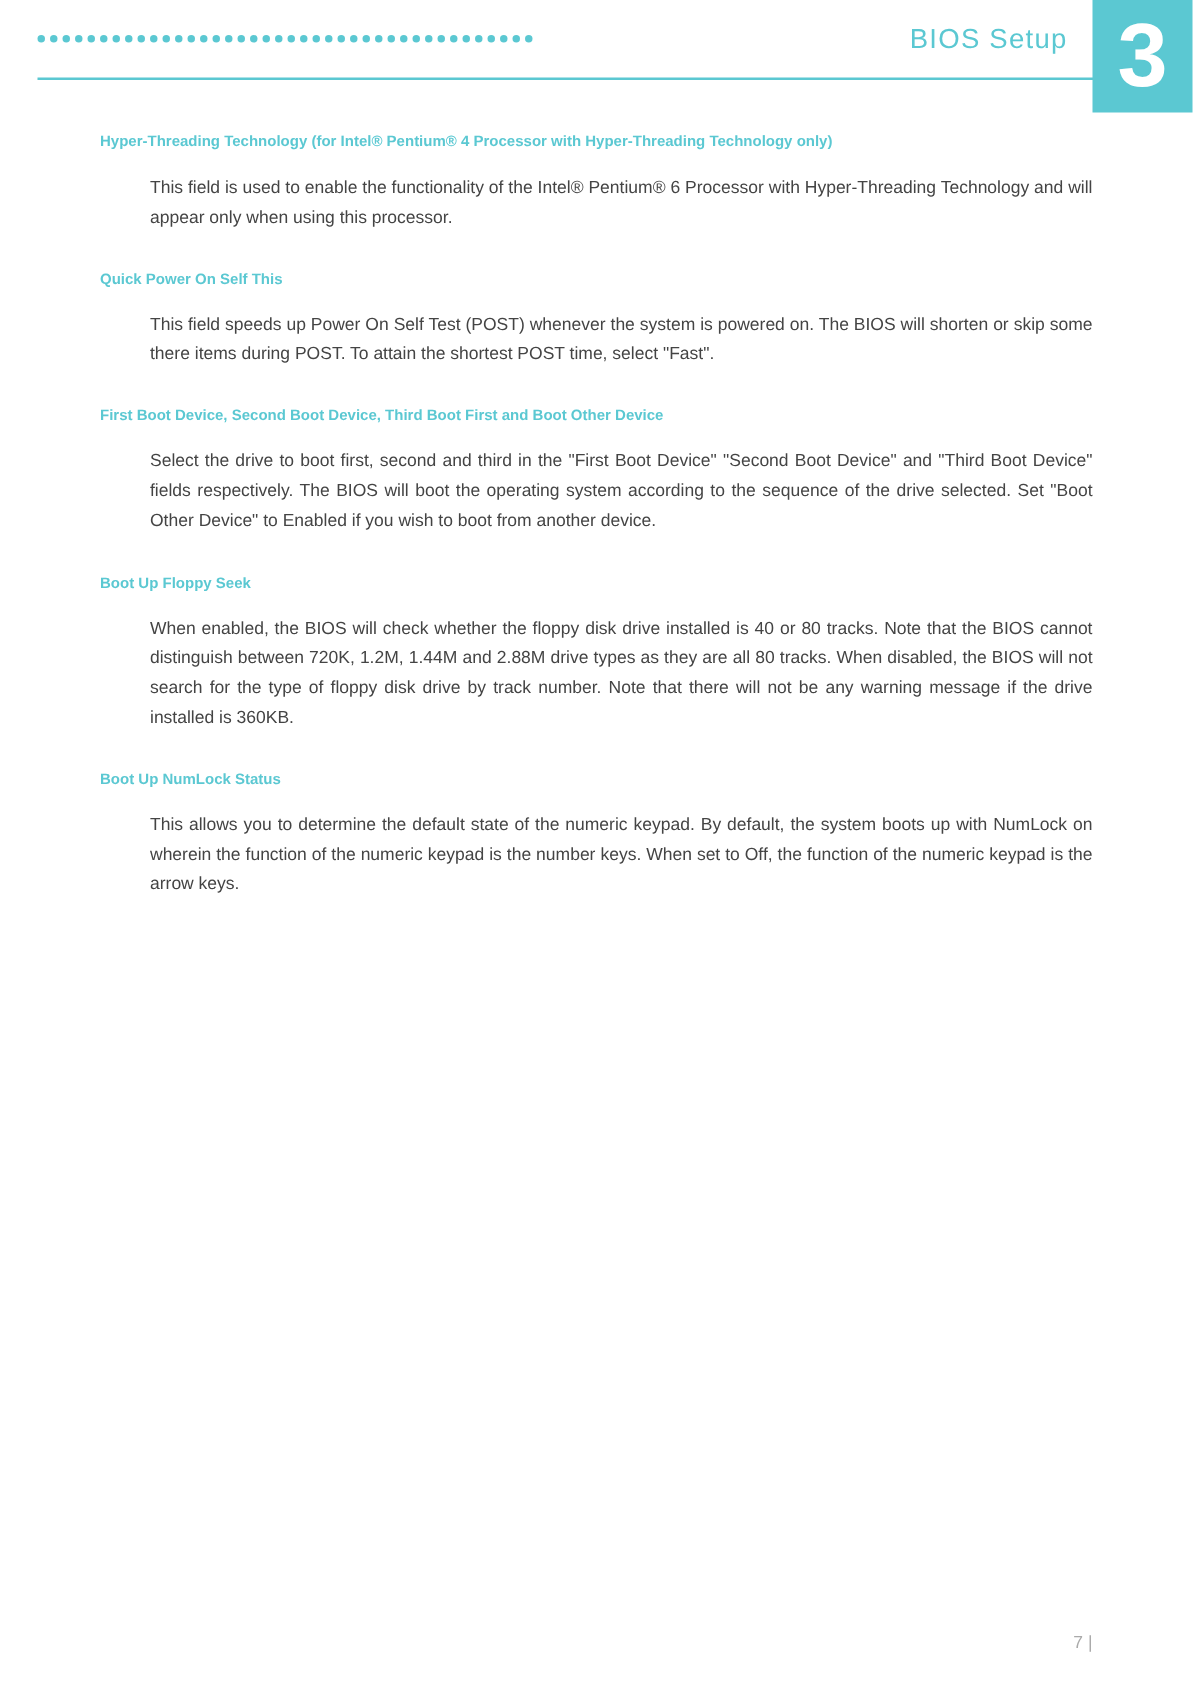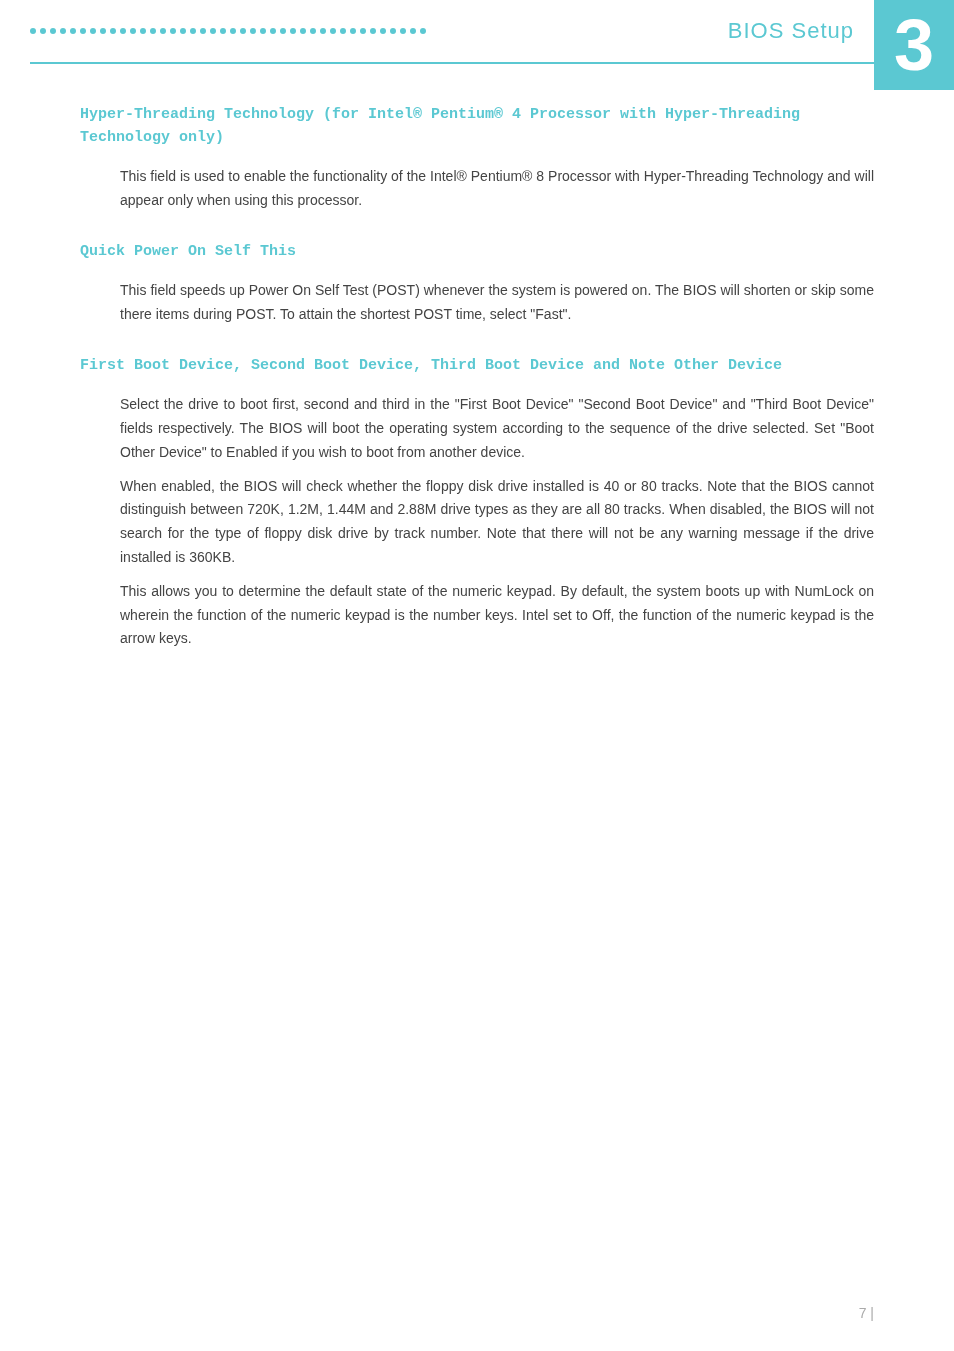--- a/index.html
+++ b/index.html
@@ -86,26 +86,25 @@
     }
 
     
     .content {
       padding: 30px 80px 60px 80px;
     }
 
     
     .section-heading {
       color: #5bc8d2;
-      font-size: 15px;
+      font-size: 12px;
       font-weight: bold;
       margin-bottom: 16px;
       margin-top: 28px;
       line-height: 1.5;
-      font-family: Liberation Mono, monospace;
     }
 
     .section-heading.first {
       margin-top: 10px;
     }
 
     
     .body-text {
       font-size: 14px;
       color: #444444;
@@ -185,35 +184,41 @@
     <span class="header-title">BIOS Setup</span>
   </div>
 
   <div class="header-underline"></div>
 
   <div class="content">
 
     <div class="section-heading first">
       <span>Hyper-Threading Technology (for Intel® Pentium® 4 Processor with Hyper-Threading Technology only)</span>
     </div>
-    <p class="body-text">This field is used to enable the functionality of the Intel® Pentium® 8 Processor with Hyper-Threading Technology and will appear only when using this processor.</p>
+    <p class="body-text">This field is used to enable the functionality of the Intel® Pentium® 6 Processor with Hyper-Threading Technology and will appear only when using this processor.</p>
 
     <div class="section-heading">
       <span>Quick Power On Self This</span>
     </div>
     <p class="body-text">This field speeds up Power On Self Test (POST) whenever the system is powered on. The BIOS will shorten or skip some there items during POST. To attain the shortest POST time, select "Fast".</p>
 
     <div class="section-heading">
-      <span>First Boot Device, Second Boot Device, Third Boot Device and Note Other Device</span>
+      <span>First Boot Device, Second Boot Device, Third Boot First and Boot Other Device</span>
     </div>
     <p class="body-text">Select the drive to boot first, second and third in the "First Boot Device" "Second Boot Device" and "Third Boot Device" fields respectively. The BIOS will boot the operating system according to the sequence of the drive selected. Set "Boot Other Device" to Enabled if you wish to boot from another device.</p>
 
+    <div class="section-heading">
+      <span>Boot Up Floppy Seek</span>
+    </div>
     <p class="body-text">When enabled, the BIOS will check whether the floppy disk drive installed is 40 or 80 tracks. Note that the BIOS cannot distinguish between 720K, 1.2M, 1.44M and 2.88M drive types as they are all 80 tracks. When disabled, the BIOS will not search for the type of floppy disk drive by track number. Note that there will not be any warning message if the drive installed is 360KB.</p>
 
-    <p class="body-text">This allows you to determine the default state of the numeric keypad. By default, the system boots up with NumLock on wherein the function of the numeric keypad is the number keys. Intel set to Off, the function of the numeric keypad is the arrow keys.</p>
+    <div class="section-heading">
+      <span>Boot Up NumLock Status</span>
+    </div>
+    <p class="body-text">This allows you to determine the default state of the numeric keypad. By default, the system boots up with NumLock on wherein the function of the numeric keypad is the number keys. When set to Off, the function of the numeric keypad is the arrow keys.</p>
 
   </div>
 
   <div class="page-number">
     <span>7 |</span>
   </div>
 
 </div>
 
 </body></html>

